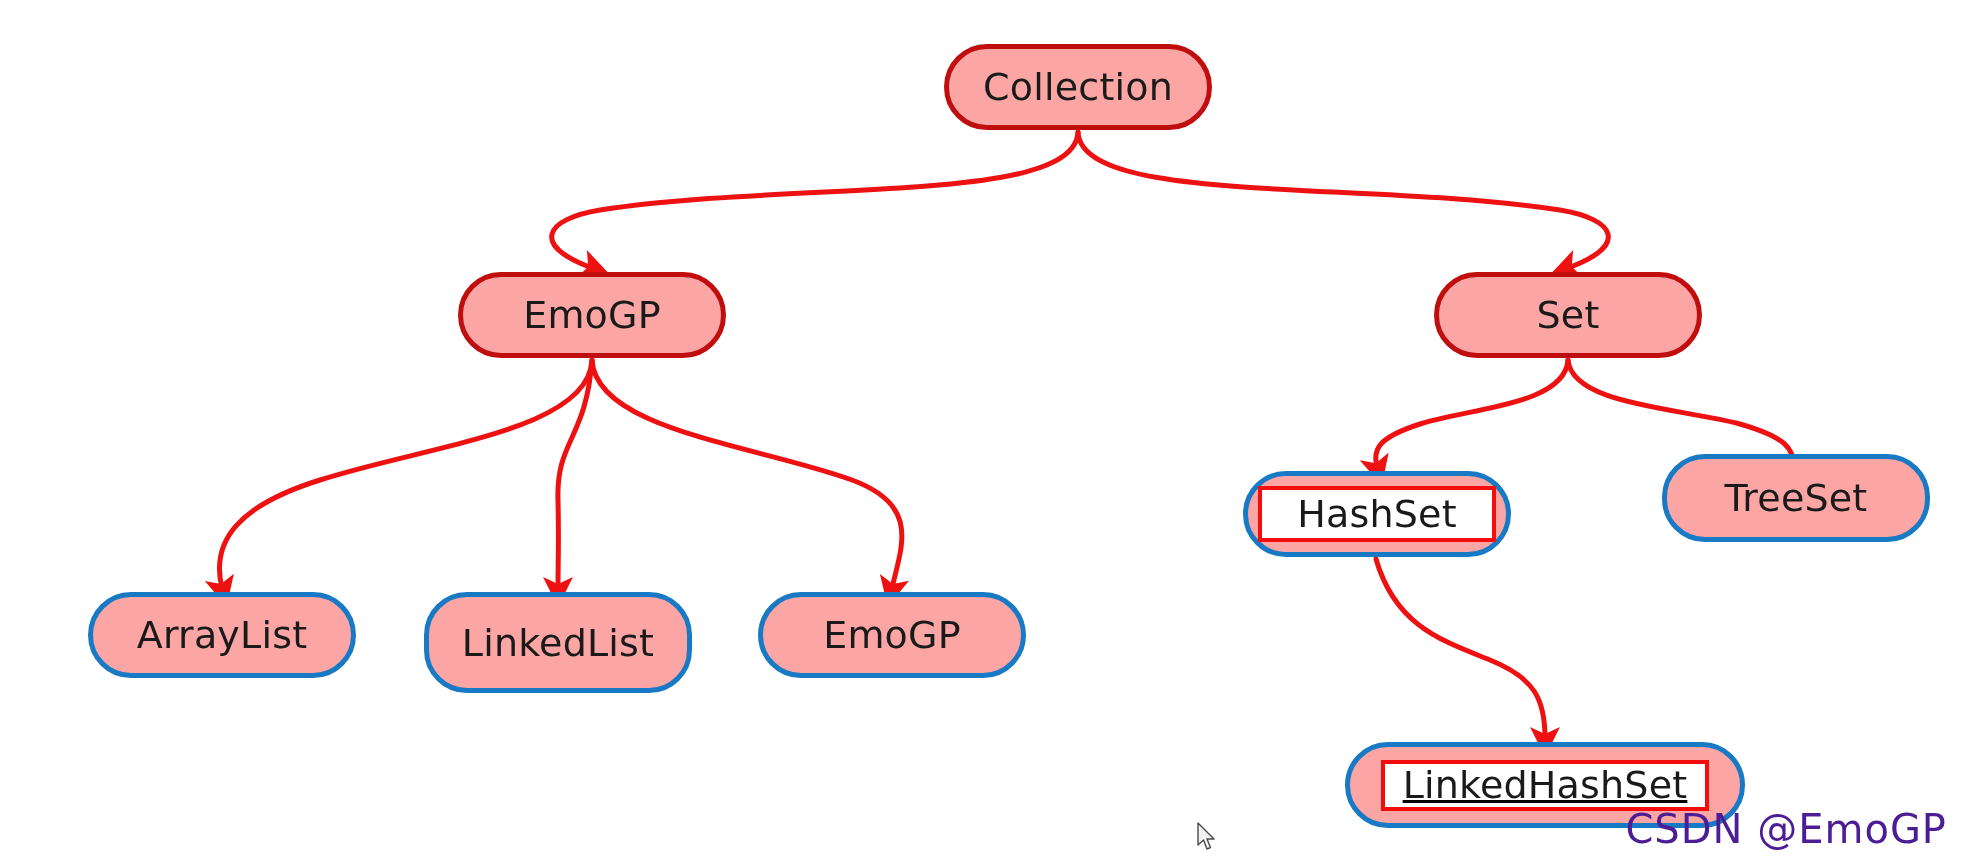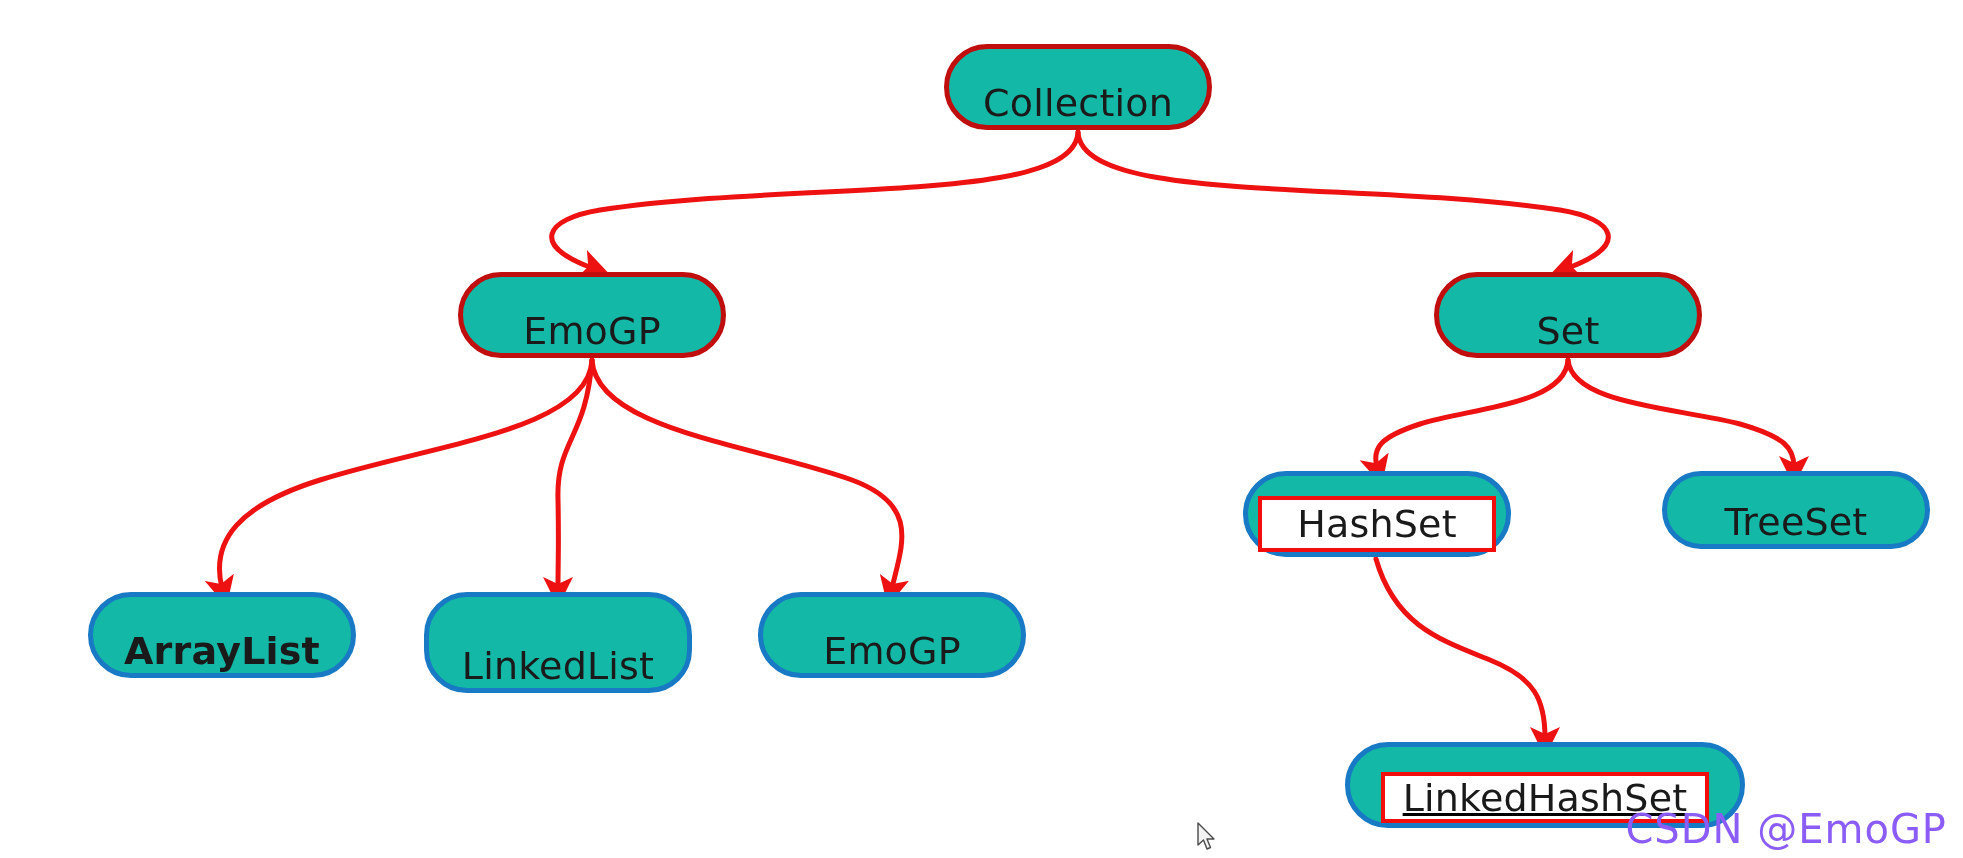--- a/index.html
+++ b/index.html
@@ -25,23 +25,23 @@
     position: absolute;
     left: 0;
     top: 0;
     width: 1963px;
     height: 858px;
     pointer-events: none;
   }
   .node {
     position: absolute;
     box-sizing: border-box;
-    background: #14b8a6;
+    background: #fca5a5;
     display: flex;
-    align-items: flex-end;
+    align-items: center;
     justify-content: center;
     border-style: solid;
   }
   .node .node-label {
     font-family: "DejaVu Sans", sans-serif;
     color: #1a1a1a;
     white-space: nowrap;
     letter-spacing: 0.2px;
   }
   .node-red {
@@ -105,47 +105,47 @@
   </div>
 
   <div class="node node-red" style="left: 458px; top: 272px; width: 268px; height: 86px; border-width: 5px; border-color: rgb(192, 13, 13); border-radius: 43px;">
     <span class="node-label" style="font-size: 38px;">EmoGP</span>
   </div>
 
   <div class="node node-red" style="left: 1434px; top: 272px; width: 268px; height: 86px; border-width: 5px; border-color: rgb(192, 13, 13); border-radius: 43px;">
     <span class="node-label" style="font-size: 38px;">Set</span>
   </div>
 
-  <div class="node node-blue" style="left: 88px; top: 592px; width: 268px; height: 86px; border-width: 5px; border-color: rgb(24, 121, 196); border-radius: 43px; font-weight: bold;">
+  <div class="node node-blue" style="left: 88px; top: 592px; width: 268px; height: 86px; border-width: 5px; border-color: rgb(24, 121, 196); border-radius: 43px;">
     <span class="node-label" style="font-size: 38px;">ArrayList</span>
   </div>
 
   <div class="node node-blue" style="left: 424px; top: 592px; width: 268px; height: 101px; border-width: 5px; border-color: rgb(24, 121, 196); border-radius: 43px;">
     <span class="node-label" style="font-size: 38px;">LinkedList</span>
   </div>
 
   <div class="node node-blue" style="left: 758px; top: 592px; width: 268px; height: 86px; border-width: 5px; border-color: rgb(24, 121, 196); border-radius: 43px;">
     <span class="node-label" style="font-size: 38px;">EmoGP</span>
   </div>
 
   <div class="node node-blue" style="left: 1243px; top: 471px; width: 268px; height: 86px; border-width: 5px; border-color: rgb(24, 121, 196); border-radius: 43px;">
     <span class="highlight-box" style="border-color: rgb(244, 13, 13); height: 56px; padding: 0px 35px;">
       <span class="node-label" style="font-size: 38px;">HashSet</span>
     </span>
   </div>
 
-  <div class="node node-blue" style="left: 1662px; top: 471px; width: 268px; height: 78px; border-width: 5px; border-color: rgb(24, 121, 196); border-radius: 43px;">
+  <div class="node node-blue" style="left: 1662px; top: 454px; width: 268px; height: 88px; border-width: 5px; border-color: rgb(24, 121, 196); border-radius: 43px;">
     <span class="node-label" style="font-size: 38px;">TreeSet</span>
   </div>
 
   <div class="node node-blue" style="left: 1345px; top: 742px; width: 400px; height: 86px; border-width: 5px; border-color: rgb(24, 121, 196); border-radius: 43px;">
     <span class="highlight-box" style="border-color: rgb(244, 13, 13); height: 51px; padding: 16px 18px; text-decoration: underline;">
       <span class="node-label" style="font-size: 38px;">LinkedHashSet</span>
     </span>
   </div>
 
-  <div id="watermark" style="color: #8b5cf6;">CSDN @EmoGP</div>
+  <div id="watermark" style="color: #4c1d95;">CSDN @EmoGP</div>
 
   <svg id="cursor" viewBox="0 0 22 30" xmlns="http://www.w3.org/2000/svg" style="left: 1196px; top: 822px;">
     <path d="M 2 1 L 2 23 L 7.5 18 L 11 27 L 14.5 25.5 L 11 17 L 18 17 Z" fill="#f2f2f2" stroke="#4a4a4a" stroke-width="1.4" stroke-linejoin="round"></path>
   </svg>
 
 </div>
 
 </body></html>

